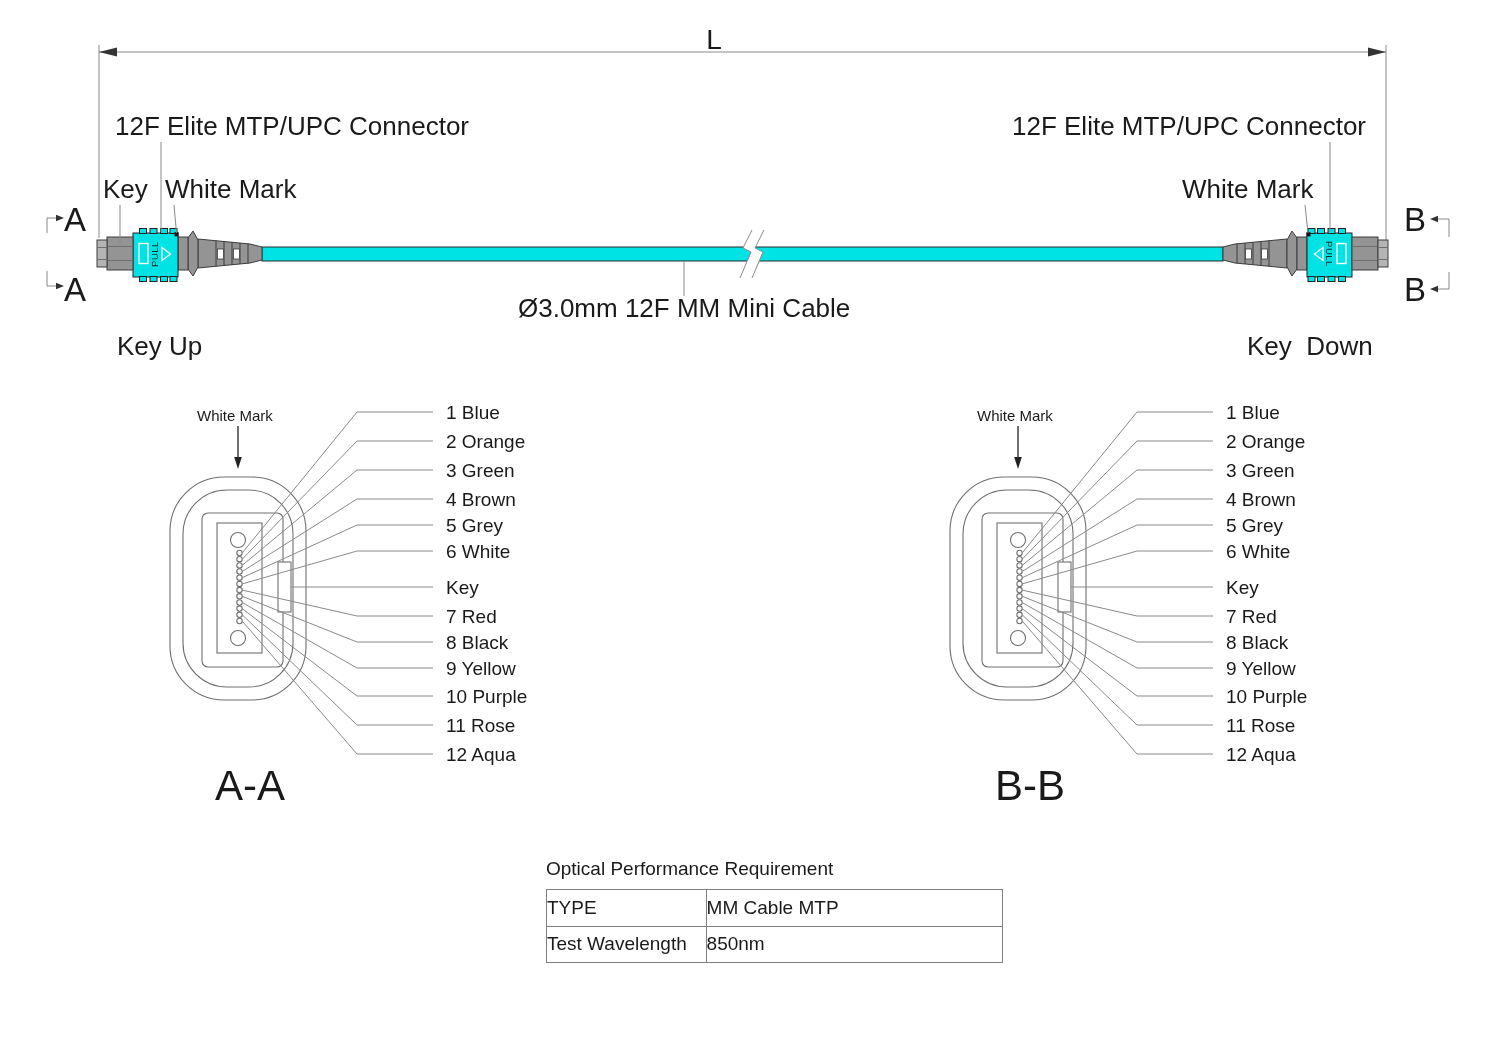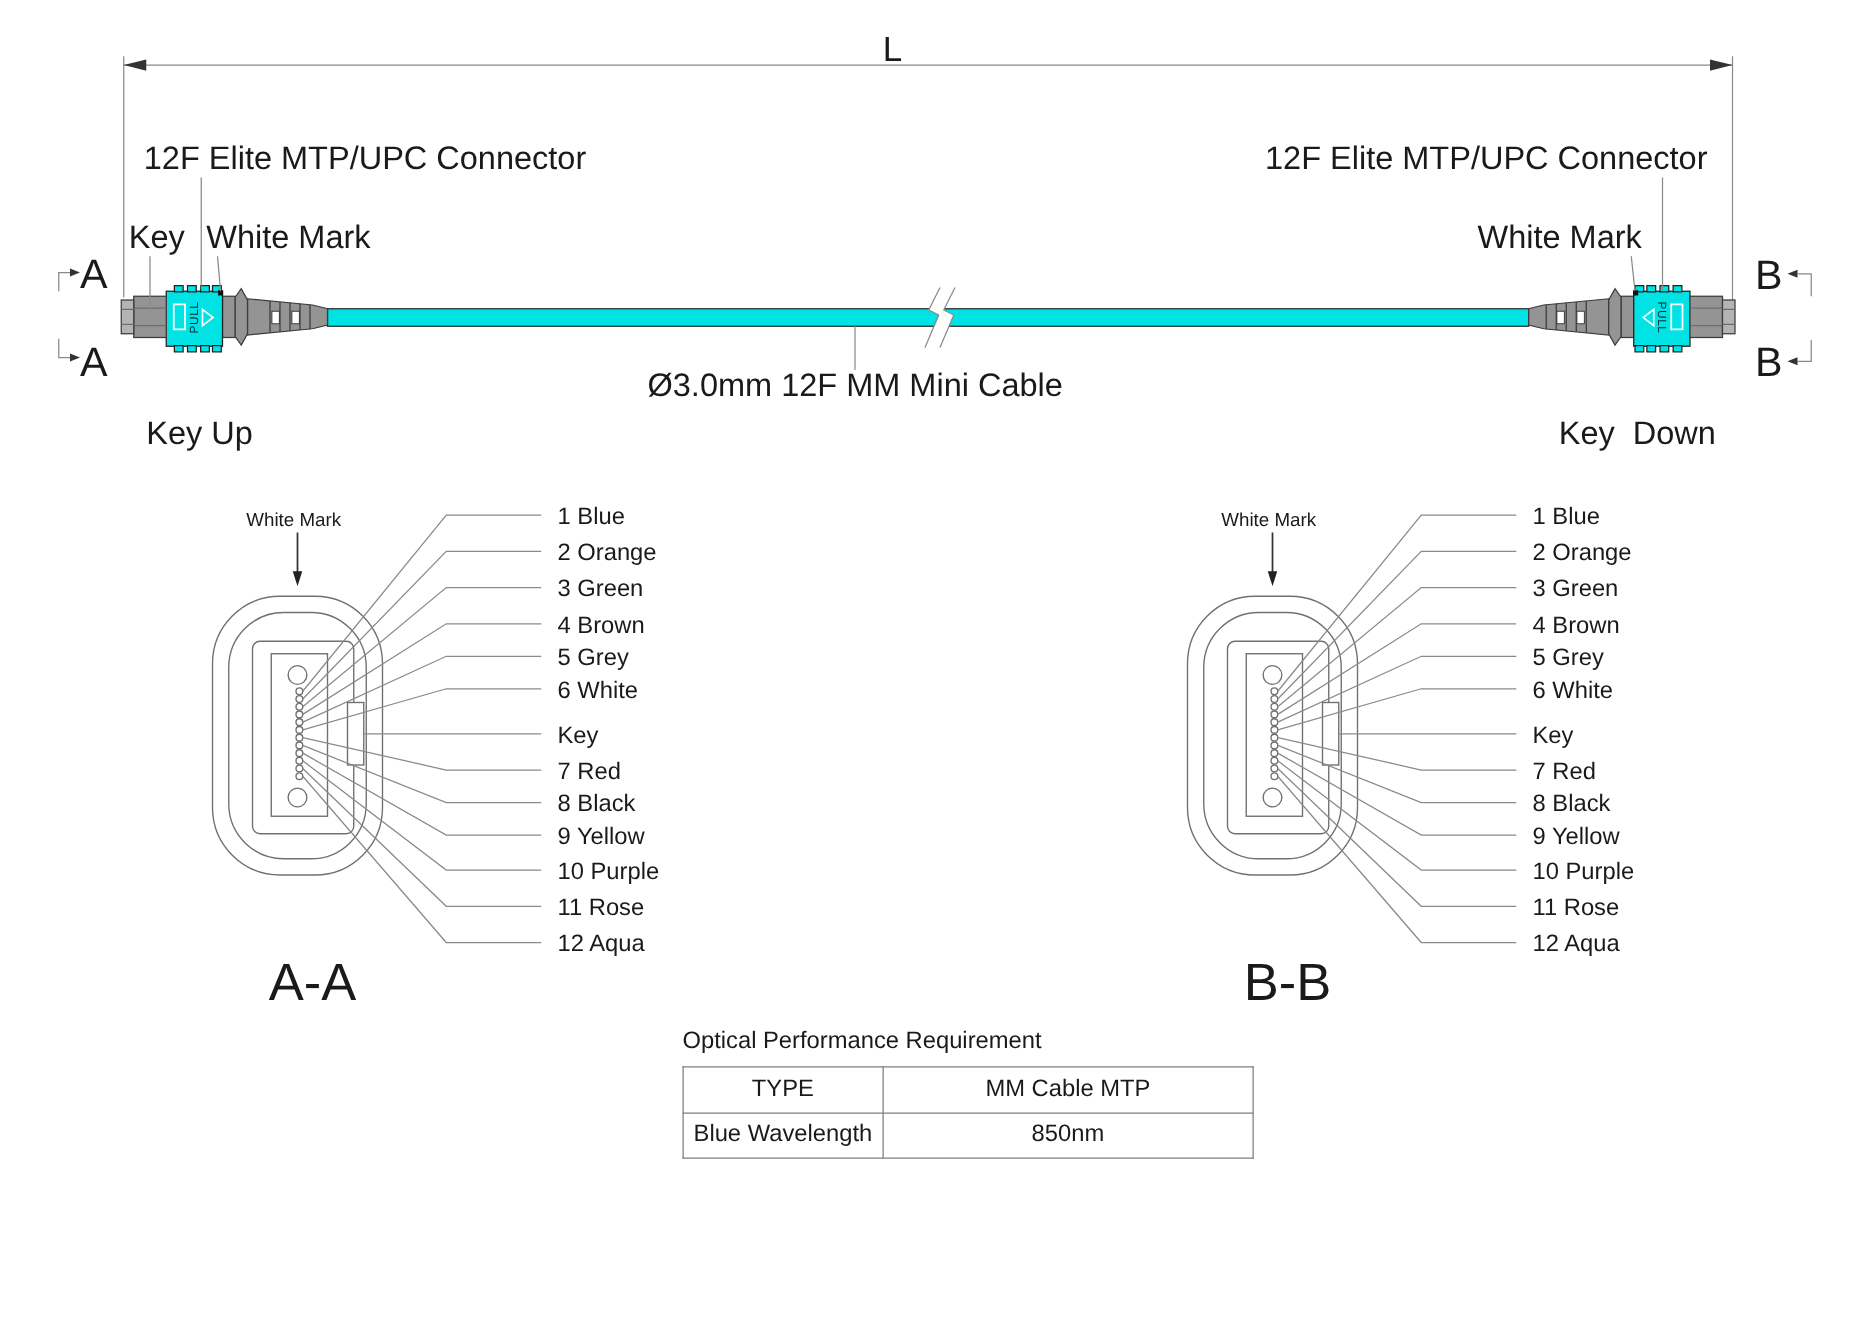--- a/index.html
+++ b/index.html
@@ -19,24 +19,24 @@
   .seclbl{font-size:33px;}
   .pull{font-size:9.5px;letter-spacing:.5px;fill:#072c2c;}
   .wm-small{font-size:15px;}
   .face-title{font-size:42px;}
   .fiber-lbl{font-size:19px;}
   .gray-part{fill:var(--gray);stroke:#3c3c3c;stroke-width:1;}
   .ferrule-part{fill:var(--ferrule);stroke:#3c3c3c;stroke-width:1;}
   .cyan-part{fill:var(--cyan);stroke:#222;stroke-width:1;}
   .thinline{stroke:var(--line);stroke-width:1;fill:none;}
   .outline{fill:#fff;stroke:#707070;stroke-width:1.1;}
-  #perf{left:546px;top:822px;width:457px;}
+  #perf{left:546px;top:858px;width:457px;}
   #perf .tbl-title{font-size:19px;height:21px;margin-bottom:10px;color:var(--ink);}
   #perf table{width:100%;border-collapse:collapse;table-layout:fixed;}
-  #perf td{border:1px solid #7f7f7f;height:36.5px;text-align:center;
+  #perf td{border:1px solid #7f7f7f;height:36.5px;
     vertical-align:middle;font-size:19px;background:#fff;}
   #perf col.c1{width:35%;}
 </style>
 </head>
 <body>
 
 <svg width="0" height="0" style="position:absolute">
   <defs>
 
     <g id="conn-geo">
@@ -241,18 +241,18 @@
     <colgroup>
         <col class="c1">
         <col class="c2">
       </colgroup>
     <tbody id="perf-body">
         <tr>
           <td>TYPE</td>
           <td>MM Cable MTP</td>
         </tr>
         <tr>
-          <td>Blue Wavelength</td>
+          <td>Test Wavelength</td>
           <td>850nm</td>
         </tr>
       </tbody>
   </table>
 </div>
 
 </body></html>

